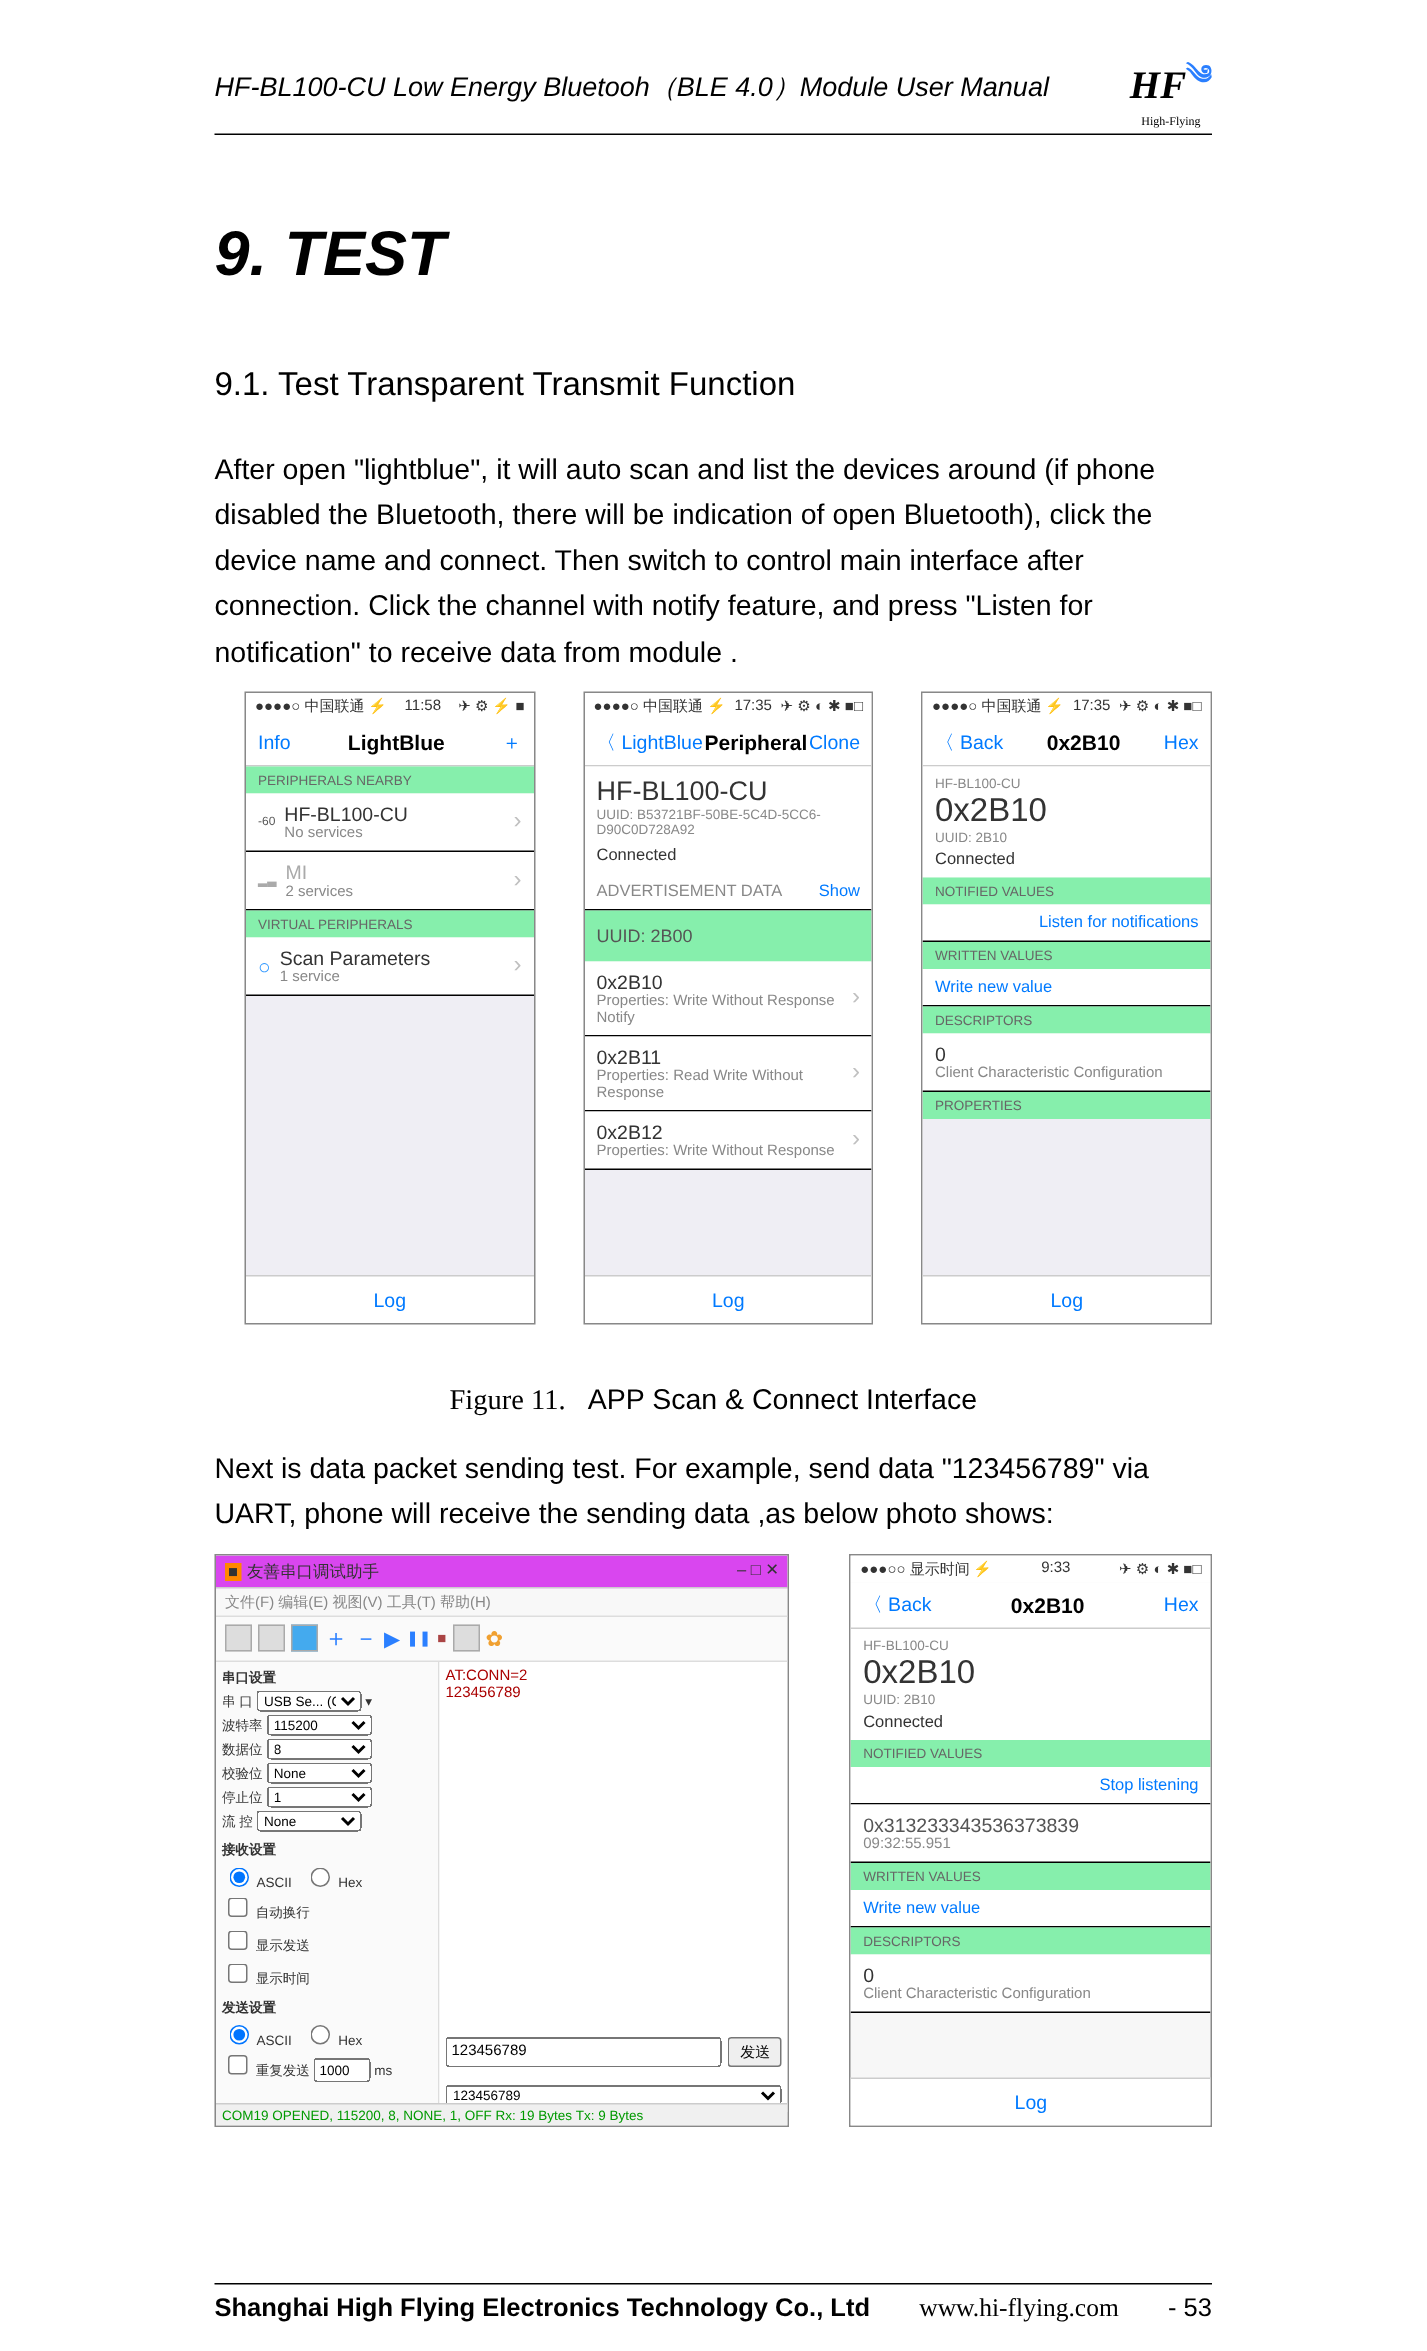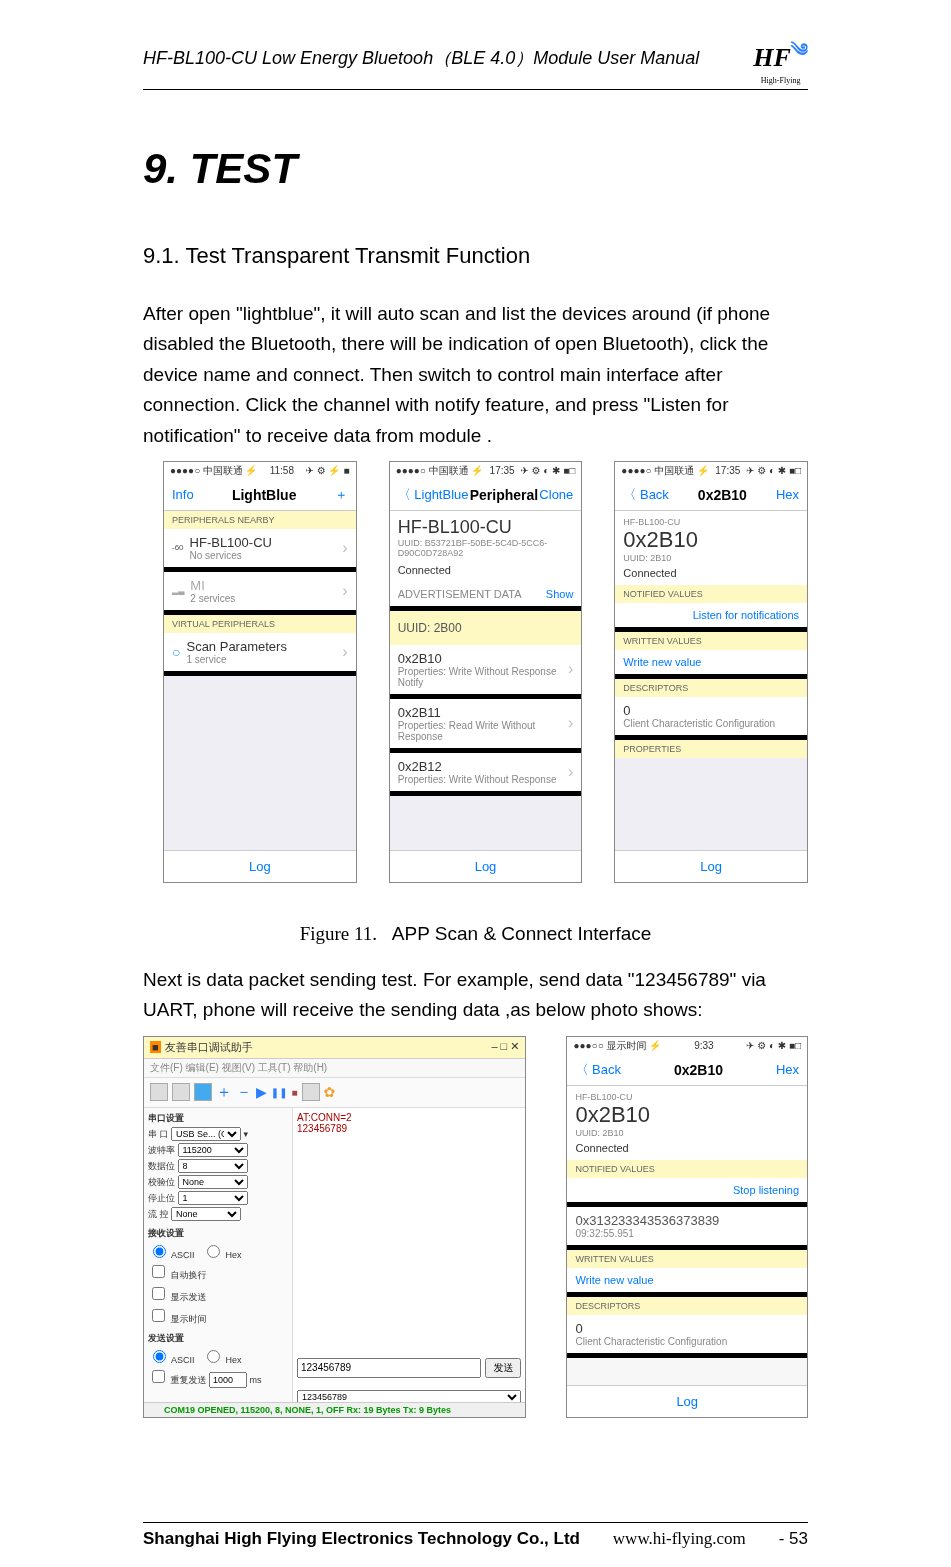--- a/index.html
+++ b/index.html
@@ -101,30 +101,30 @@
     display: flex;
     justify-content: space-between;
     align-items: center;
     padding: 0 8px;
     border-bottom: 1px solid #ccc;
     font-size: 13px;
   }
   .nav-blue { color: #007aff; }
   .nav-center { font-weight: bold; color: #000; font-size: 14px; }
   .section-hdr {
-    background: #fef9c3;
+    background: #86efac;
     padding: 4px 8px;
     font-size: 9px;
     color: #666;
     text-transform: uppercase;
   }
   .cell {
     background: #fff;
     padding: 6px 8px;
-    border-bottom: 5px solid #000000;
+    border-bottom: 1px solid #000000;
     display: flex;
     justify-content: space-between;
     align-items: center;
   }
   .cell-main { font-size: 13px; color: #333; }
   .cell-sub { font-size: 10px; color: #888; display:block;}
   .chev { color: #c0c0c0; font-size: 16px;}
   .bot-log {
     margin-top: auto;
     background: #fff;
@@ -160,21 +160,21 @@
     height: 380px;
     border: 1px solid #888;
     background: #f4f4f4;
     font-family: Arial, sans-serif;
     font-size: 10px;
     color: #333;
     position: relative;
     overflow:hidden;
   }
   .win-title {
-    background: #fef9c3;
+    background: #d946ef;
     padding: 3px 6px;
     display: flex;
     justify-content: space-between;
     border-bottom: 1px solid #ccc;
     font-size:11px;
     text-align:center;
   }
   .win-menu { padding: 2px 6px; background:#f8f8f8; border-bottom:1px solid #ddd; color:#888;}
   .toolbar {padding:4px 6px; background:#fafafa; border-bottom:1px solid #ddd; display:flex; gap:4px; align-items:center;}
   .tb-icon{width:16px;height:16px;background:#ddd;border:1px solid #aaa;}
@@ -183,21 +183,21 @@
   .win-body{display:flex; height:300px;}
   .win-left{width:140px; background:#fafafa; border-right:1px solid #ddd; padding:4px; font-size:9px;}
   .win-left .grp{margin-bottom:6px;}
   .win-left label{display:block; margin:2px 0;}
   .win-left select, .win-left input[type=text]{width:70px; font-size:9px;}
   .win-right{flex:1; background:#fff; padding:4px; position:relative;}
   .win-right .outtext{color:#a00; font-size:10px;}
   .send-row{position:absolute; bottom:30px; left:0; right:0; display:flex; padding:0 4px; gap:4px;}
   .send-row input{flex:1;font-size:10px;}
   .send-row button{font-size:10px;}
-  .status-bar-win{position:absolute;bottom:0;left:0;right:0;font-size:9px;color:#090;padding:2px 20px;background:#f0f0f0;border-top:1px solid #ccc;font-weight:bold;}
+  .status-bar-win{position:absolute;bottom:0;left:0;right:0;font-size:9px;color:#090;padding:2px 4px;background:#f0f0f0;border-top:1px solid #ccc;}
   .footer {
     position: absolute;
     bottom: 18px;
     left: 55px;
     right: 55px;
     display: flex;
     justify-content: space-between;
     font-size: 17px;
     border-top: 1px solid #000;
     padding-top: 6px;

